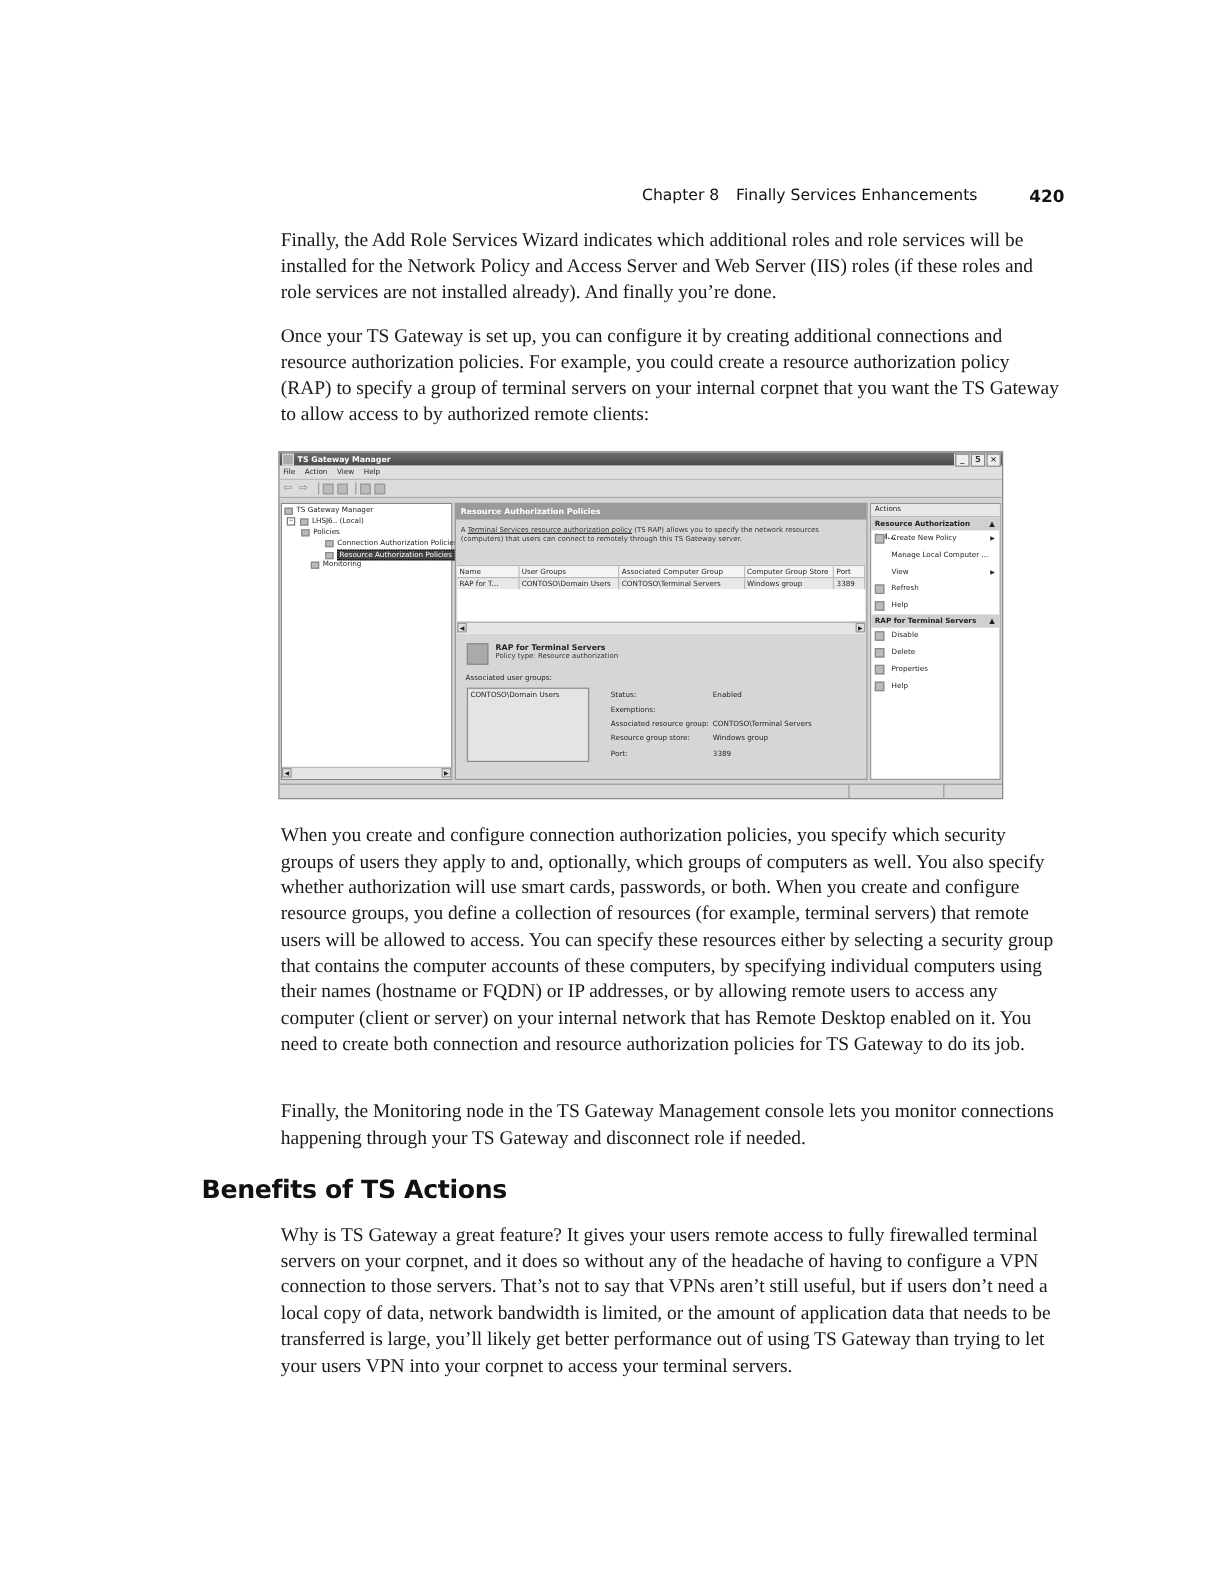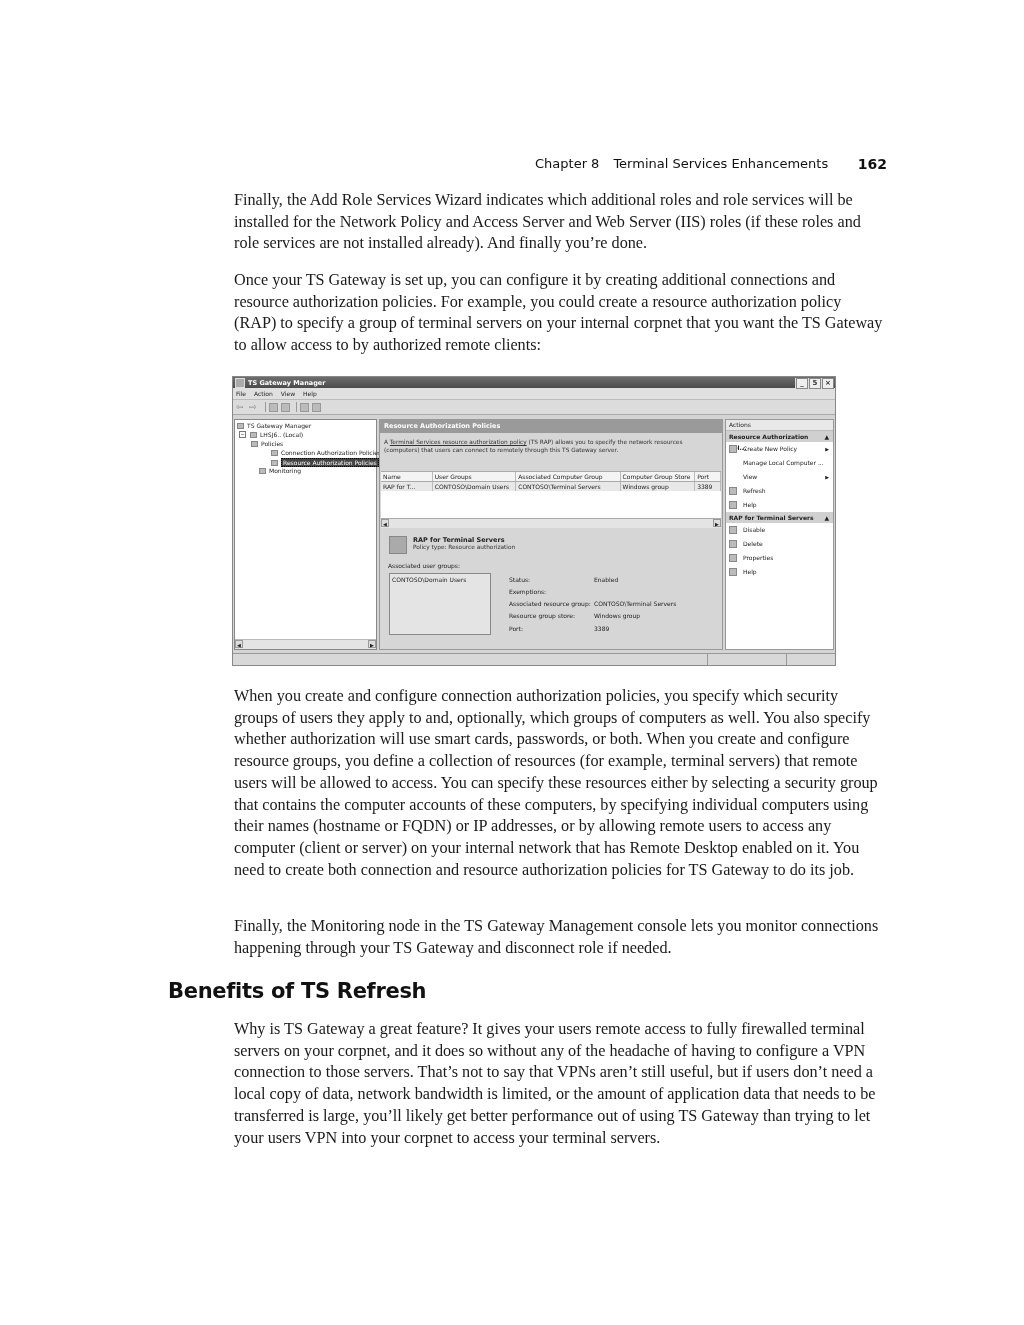--- a/index.html
+++ b/index.html
@@ -59,22 +59,22 @@
     .aitem .aic.none { background: none; border: none; }
     .aitem .sub { position: absolute; right: 4px; font-size: 5px; }
     .status { position: absolute; left: 0; right: 0; bottom: 0; height: 11px; display: flex; border-top: 1px solid #999; background: #d8d8d8; }
     .status div { border-right: 1px solid #999; height: 100%; }
   </style>
 </head>
 <body>
 
 <div class="header">
   <span class="ch">Chapter 8</span>
-  <span class="title">Terminal Services Enhancements</span>
-  <span class="pg">162</span>
+  <span class="title">Finally Services Enhancements</span>
+  <span class="pg">420</span>
 </div>
 
 <p class="para" style="top:190px">Finally, the Add Role Services Wizard indicates which additional roles and role services will be installed for the Network Policy and Access Server and Web Server (IIS) roles (if these roles and role services are not installed already). And finally you’re done.</p>
 <p class="para" style="top:270px">Once your TS Gateway is set up, you can configure it by creating additional connections and resource authorization policies. For example, you could create a resource authorization policy (RAP) to specify a group of terminal servers on your internal corpnet that you want the TS Gateway to allow access to by authorized remote clients:</p>
 
 <div class="shot">
   <div class="titlebar">
     <span class="ticon"></span>
     <span class="tt">TS Gateway Manager</span>
     <div class="winbtns">
@@ -246,14 +246,14 @@
 
   <div class="status">
     <div style="width:474px"></div>
     <div style="width:78px"></div>
     <div style="flex:1;border-right:none"></div>
   </div>
 </div>
 
 <p class="para" style="top:686px">When you create and configure connection authorization policies, you specify which security groups of users they apply to and, optionally, which groups of computers as well. You also specify whether authorization will use smart cards, passwords, or both. When you create and configure resource groups, you define a collection of resources (for example, terminal servers) that remote users will be allowed to access. You can specify these resources either by selecting a security group that contains the computer accounts of these computers, by specifying individual computers using their names (hostname or FQDN) or IP addresses, or by allowing remote users to access any computer (client or server) on your internal network that has Remote Desktop enabled on it. You need to create both connection and resource authorization policies for TS Gateway to do its job.</p>
 <p class="para" style="top:916px">Finally, the Monitoring node in the TS Gateway Management console lets you monitor connections happening through your TS Gateway and disconnect role if needed.</p>
-<h2 class="h2">Benefits of TS Refresh</h2>
+<h2 class="h2">Benefits of TS Actions</h2>
 <p class="para" style="top:1019px">Why is TS Gateway a great feature? It gives your users remote access to fully firewalled terminal servers on your corpnet, and it does so without any of the headache of having to configure a VPN connection to those servers. That’s not to say that VPNs aren’t still useful, but if users don’t need a local copy of data, network bandwidth is limited, or the amount of application data that needs to be transferred is large, you’ll likely get better performance out of using TS Gateway than trying to let your users VPN into your corpnet to access your terminal servers.</p>
 
 </body></html>

